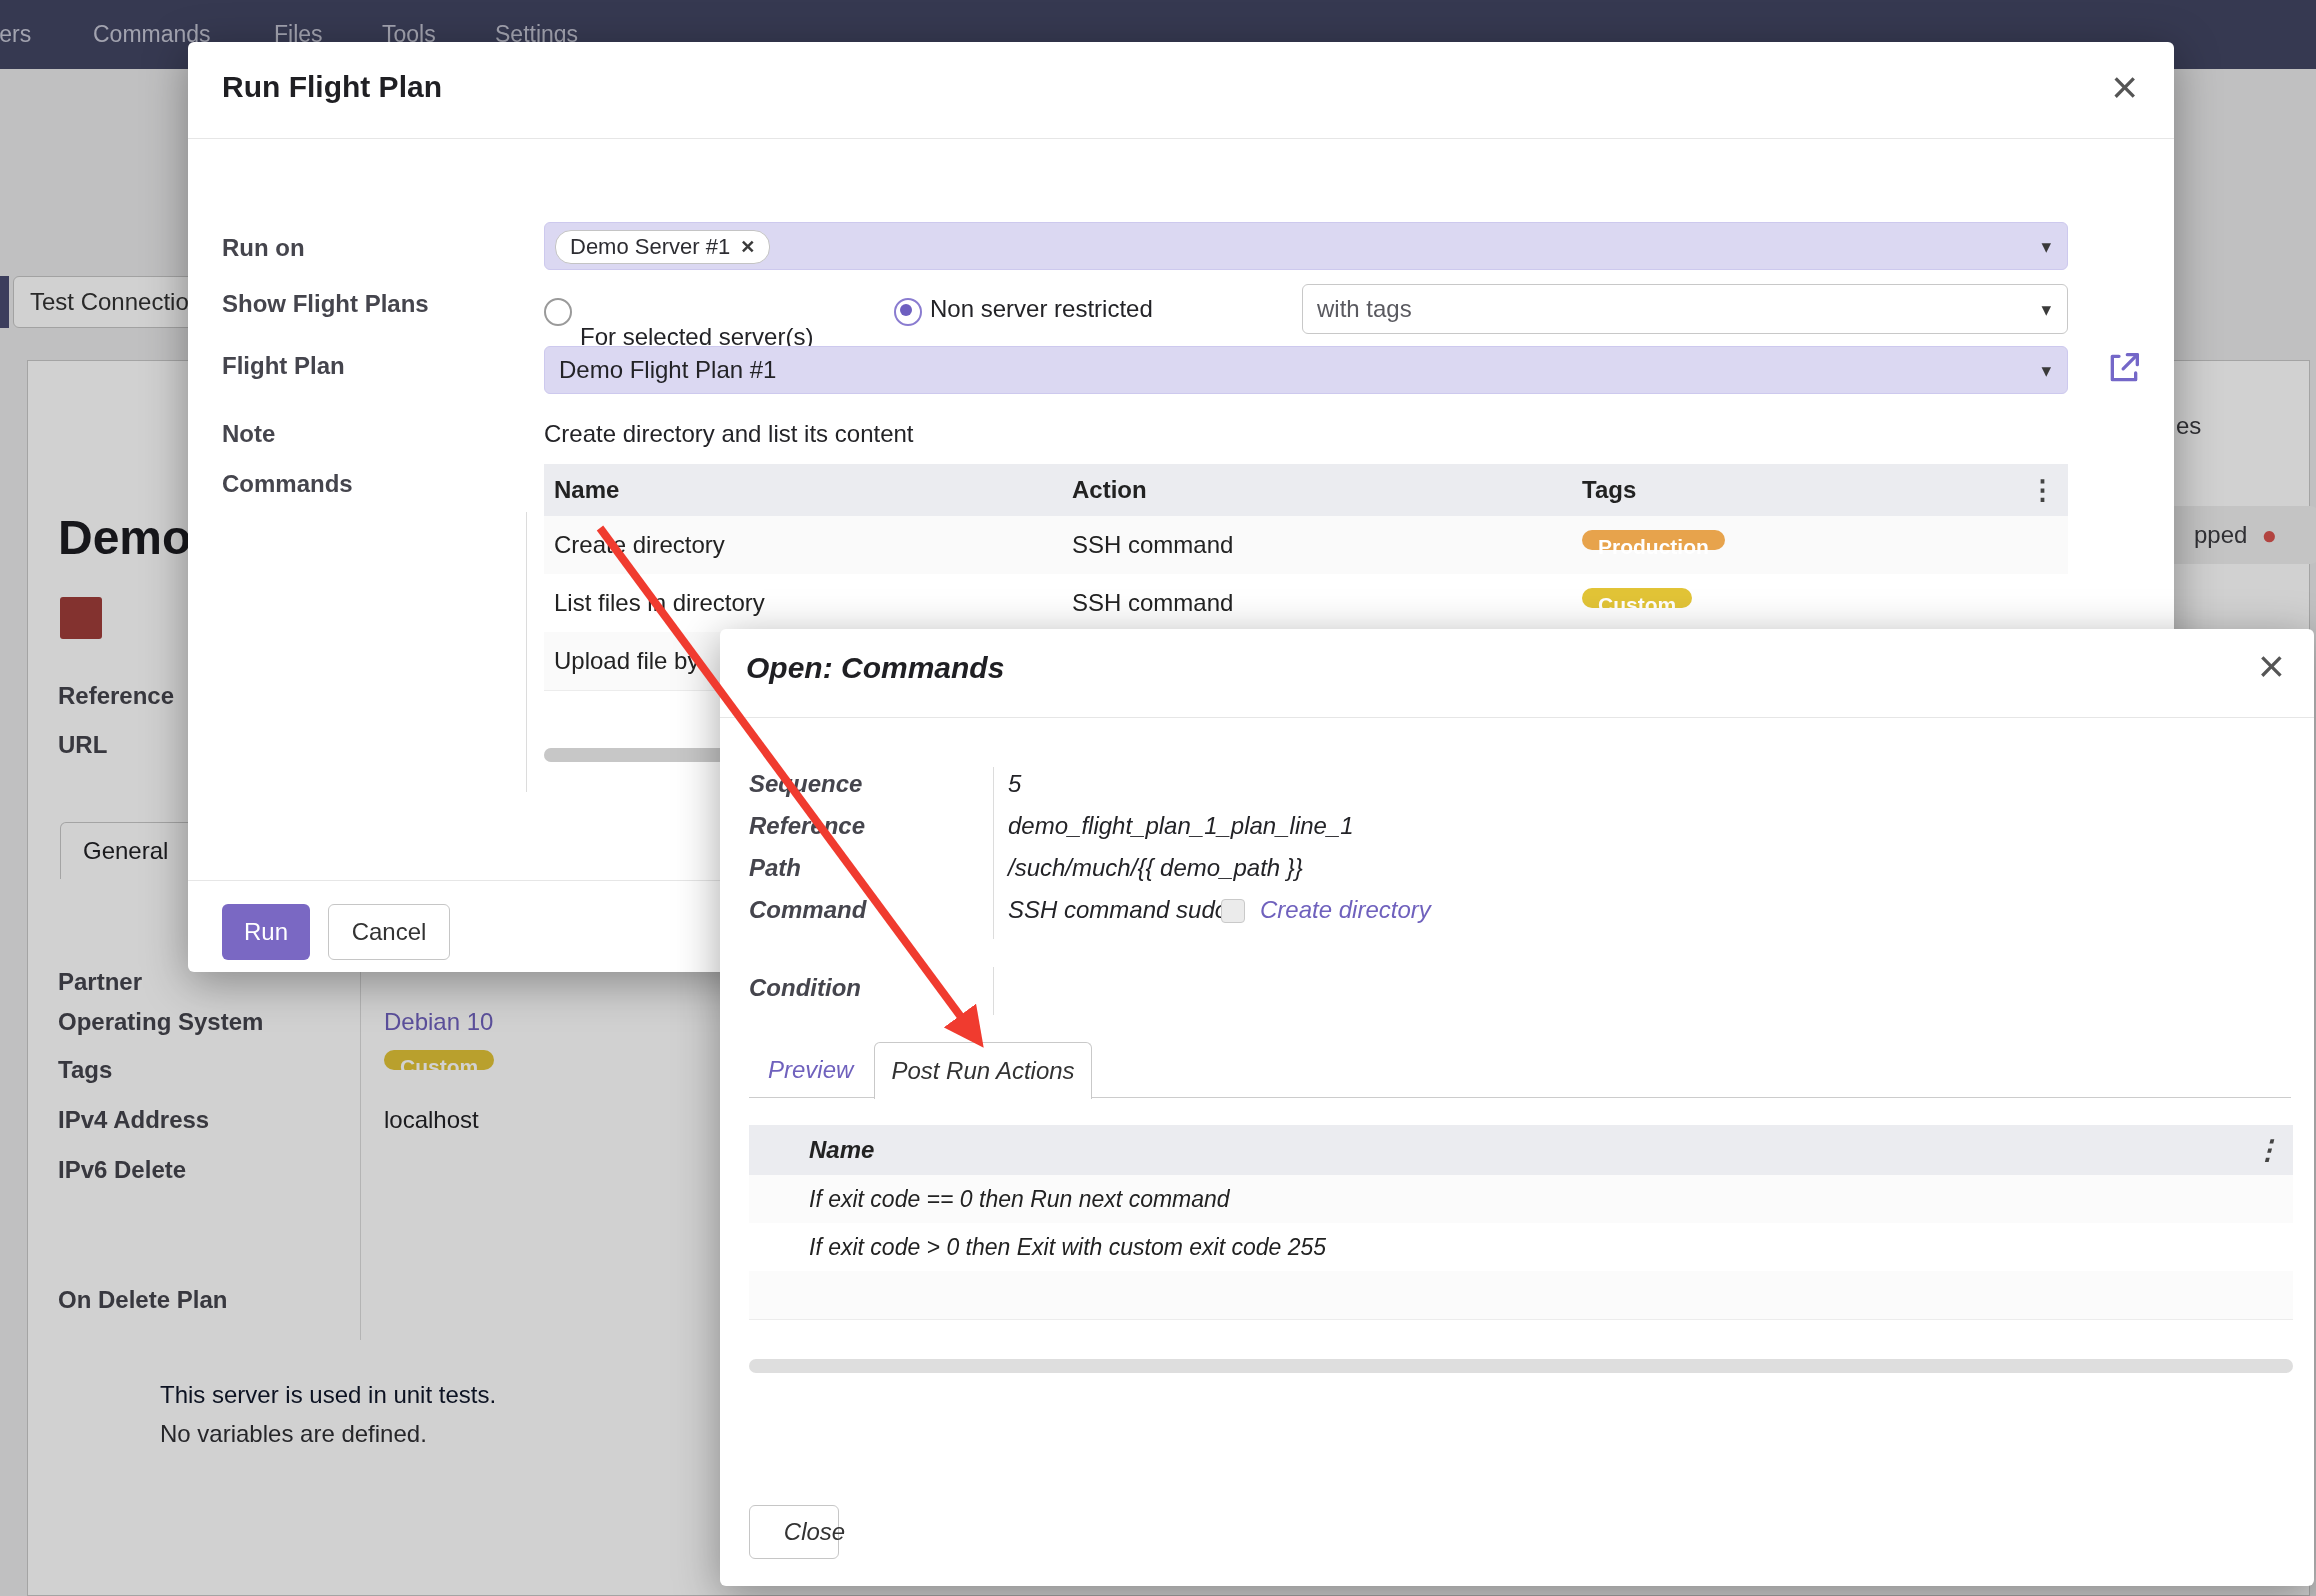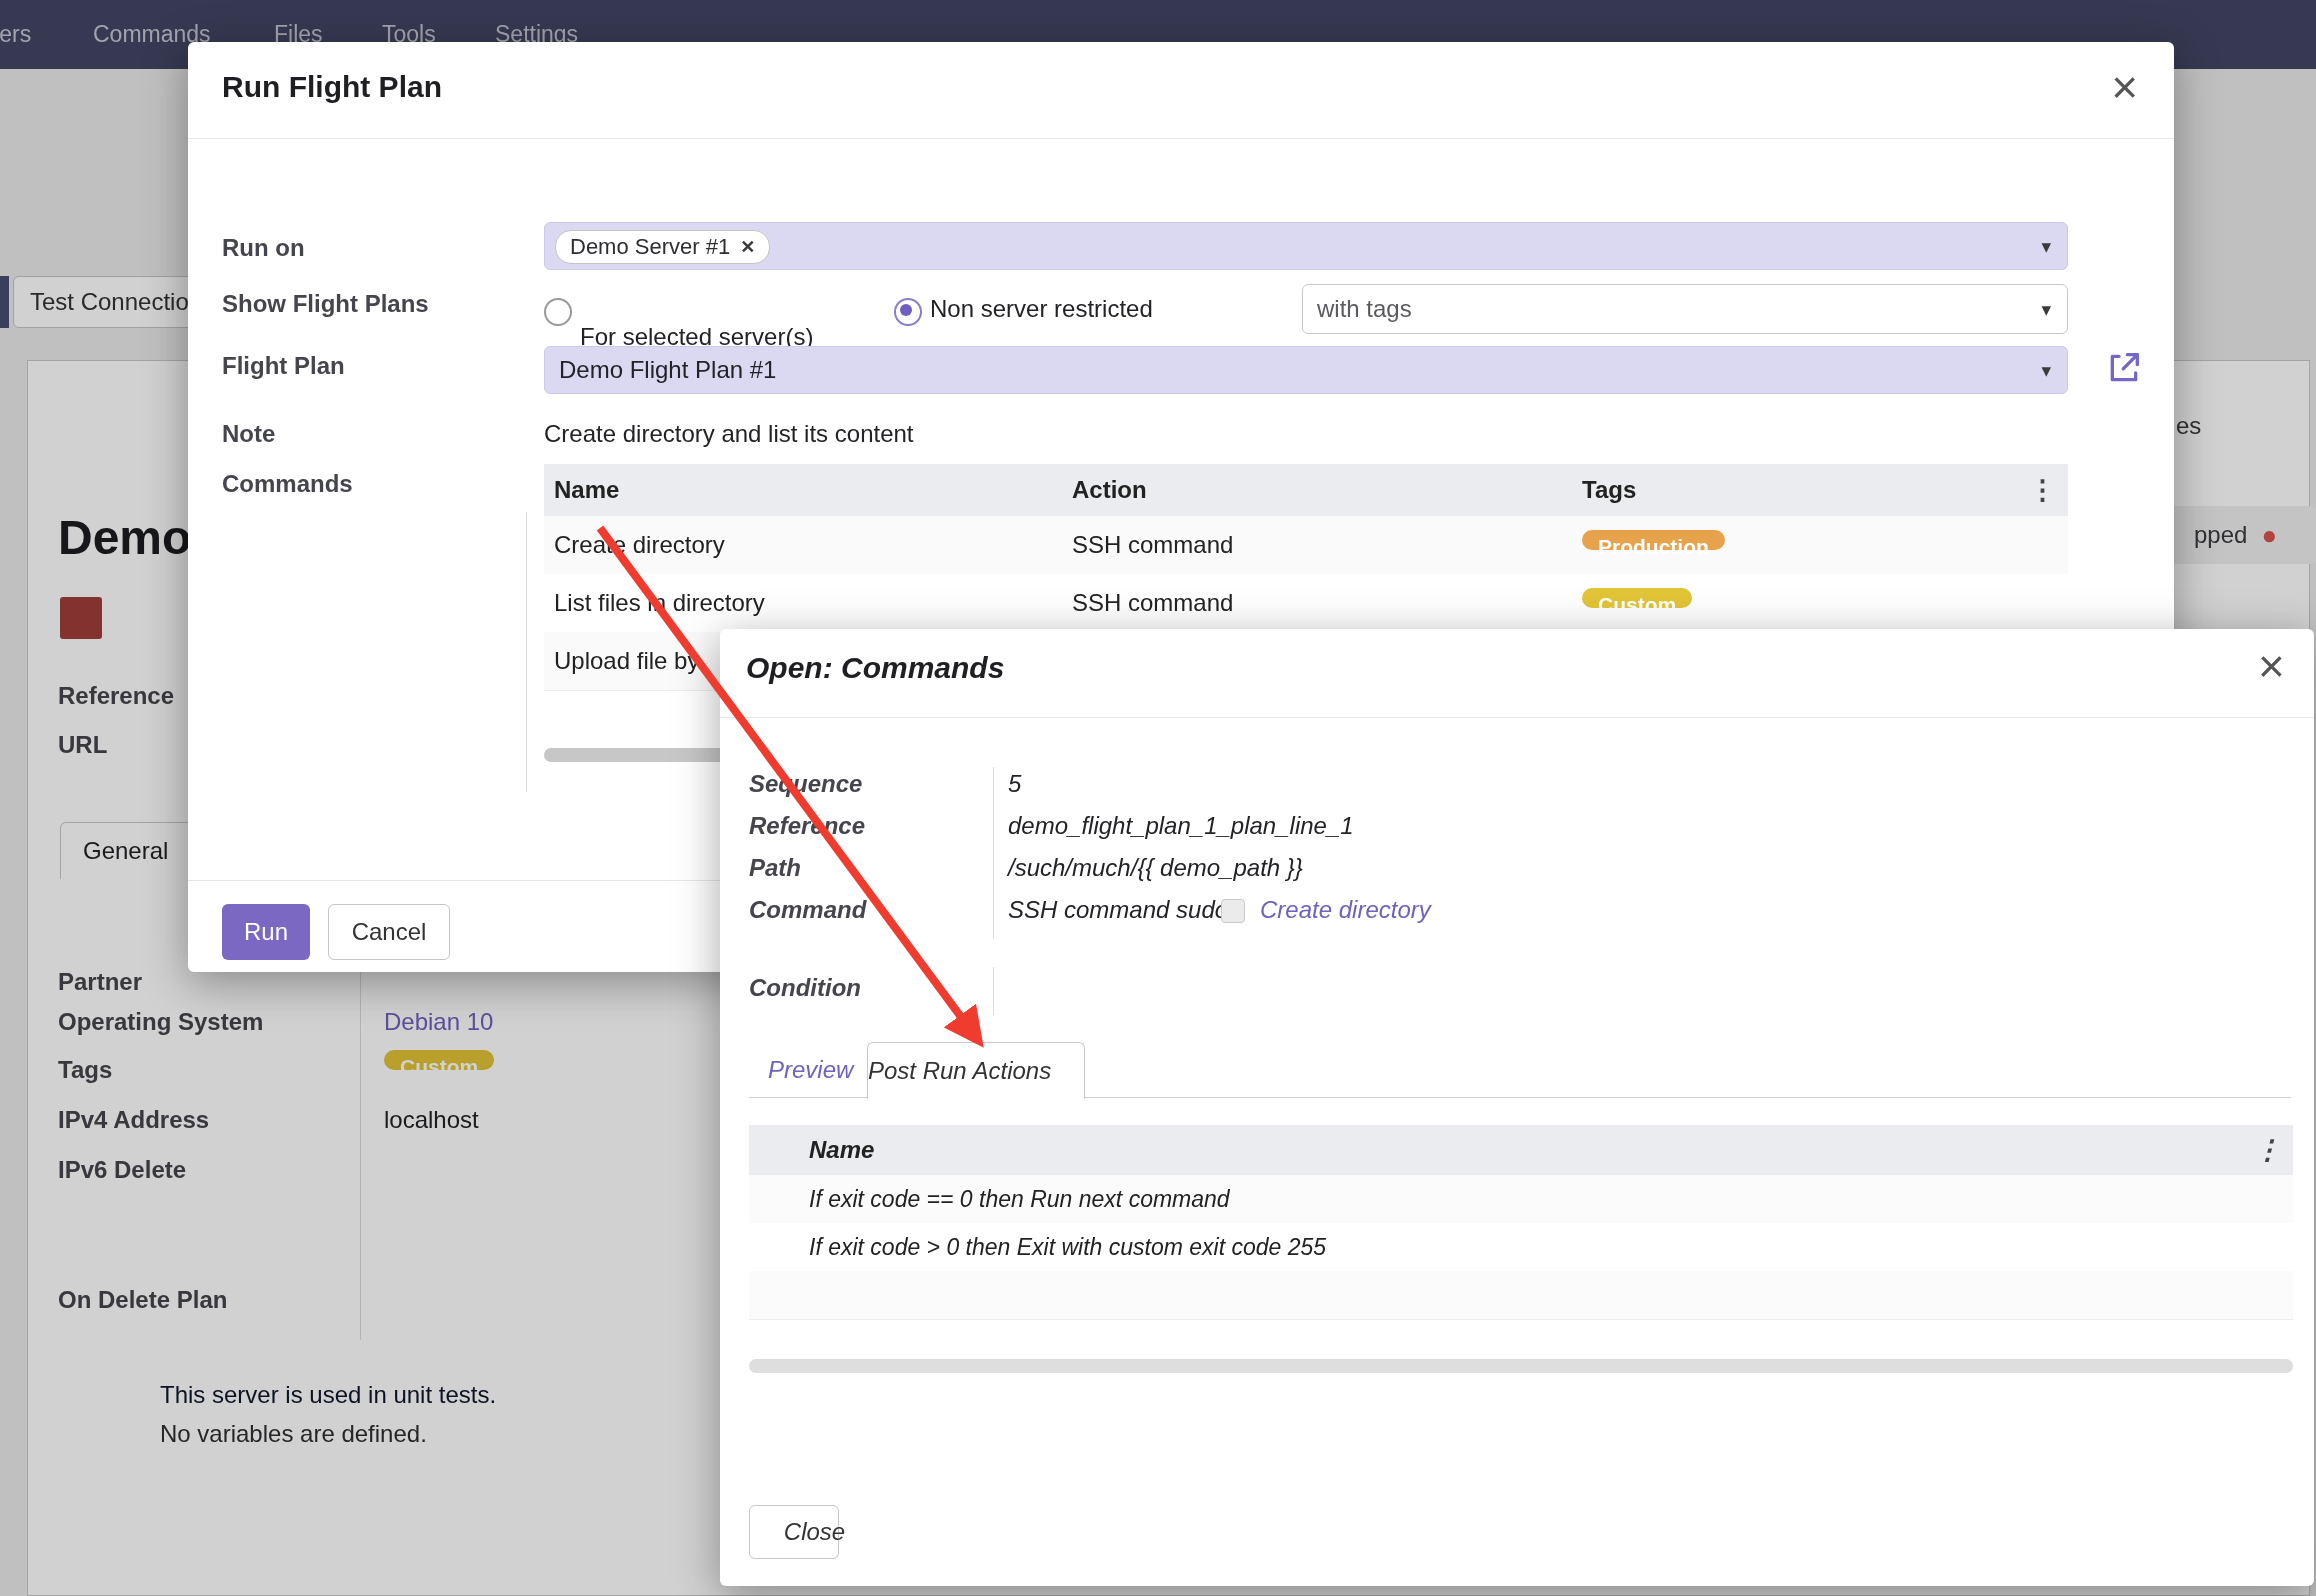--- a/index.html
+++ b/index.html
@@ -38,21 +38,21 @@
   .c1{width:518px;padding-left:10px;}
   .c2{width:510px;}
   .c3{flex:1;}
   .c0{width:60px;}
   .cn{flex:1;}
   .overlay{position:absolute;inset:0;background:rgba(0,0,0,0.18);z-index:10;}
   .z20{z-index:20;} .z30{z-index:30;} .z60{z-index:60;}
   .link{color:#6F61BD;}
   .checkbox{width:22px;height:22px;background:#ebebeb;border:1px solid #c9c9c9;border-radius:4px;position:absolute;}
   .tab-active{background:#fff;border:1px solid #c9c9c9;border-bottom:none;border-radius:6px 6px 0 0;
-              display:flex;align-items:center;font-size:24px;color:#333;}
+              display:flex;align-items:center;justify-content:center;font-size:24px;color:#333;margin-left:7px;}
   .scroll-track{background:#f2f2f2;border-radius:7px;}
   .scroll-thumb{background:#c7c7c7;border-radius:7px;}
 </style>
 </head>
 <body>
 
 <div class="stage">
 
   <div class="abs" style="left:0;top:0;width:2316px;height:69px;background:#434663;">
     <span class="navitem" style="left:-48px">Servers</span>

